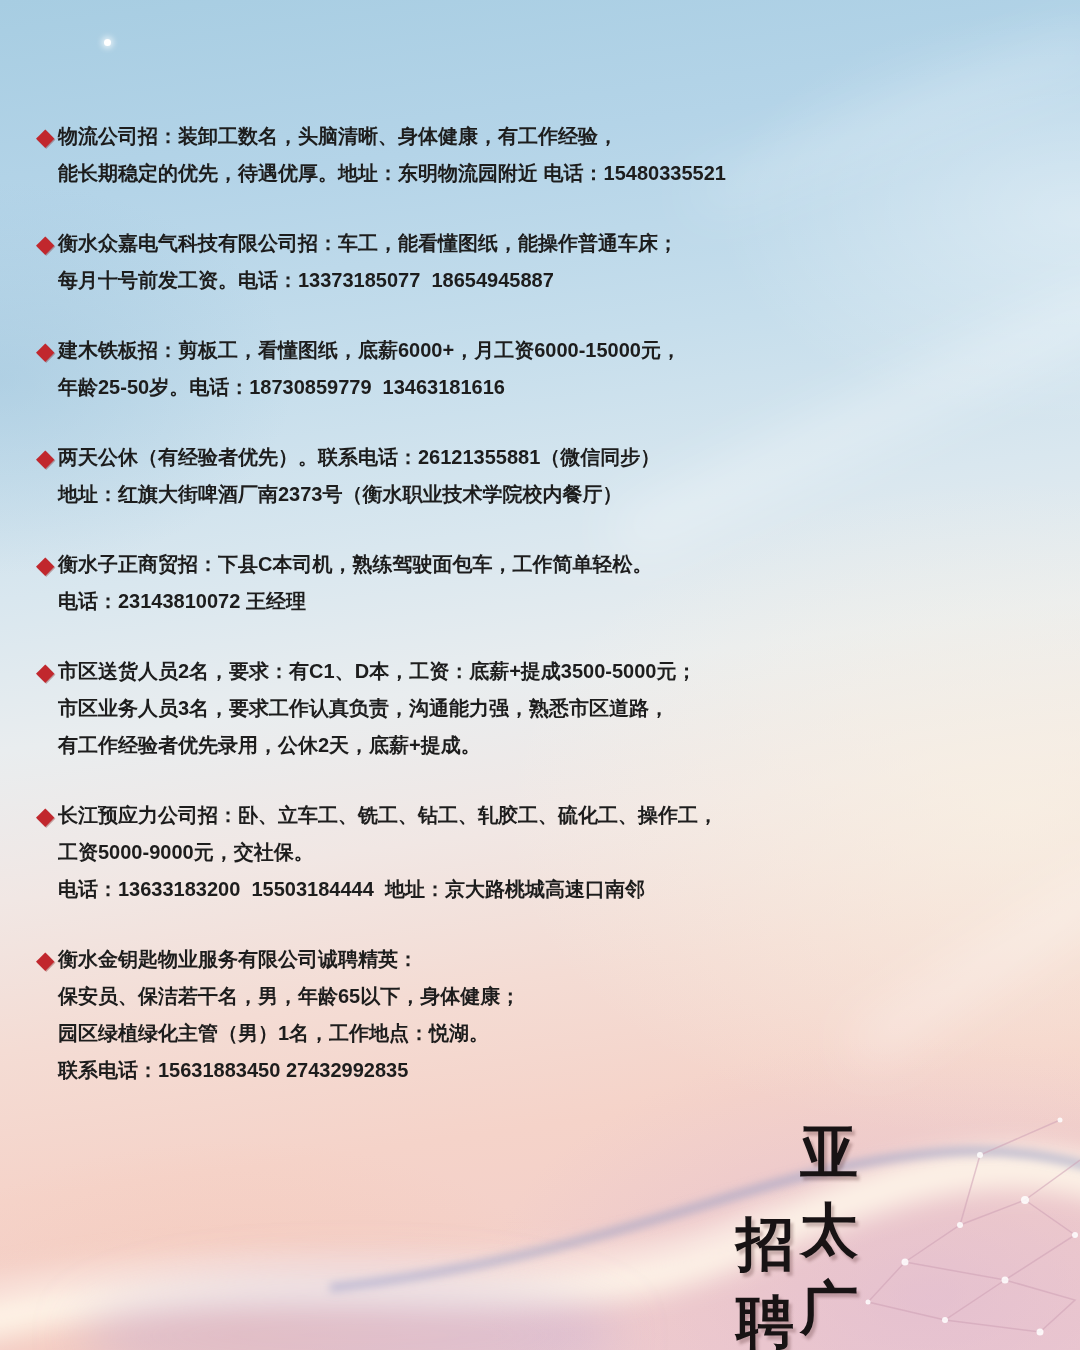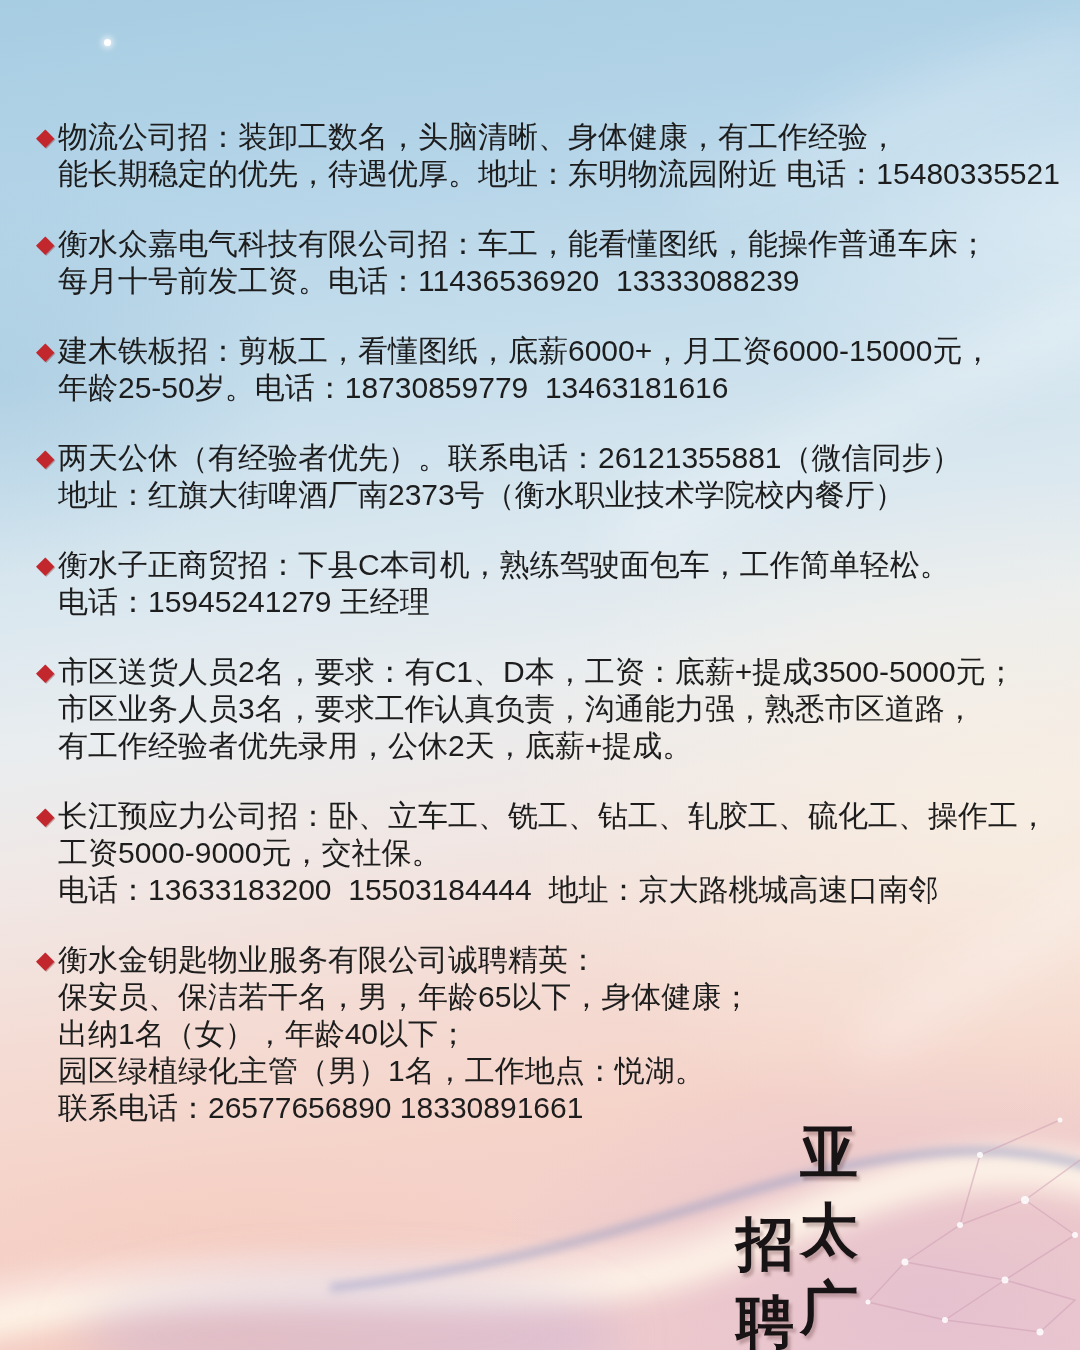--- a/index.html
+++ b/index.html
@@ -53,23 +53,23 @@
     position: absolute;
     left: 0;
     top: 0;
     width: 22px;
     font-size: 24px;
     line-height: 37px;
     color: #c1272d;
     text-shadow: 1px 1px 0 rgba(120,20,20,0.35);
   }
   .line {
-    font-size: 30px;
+    font-size: 20px;
     line-height: 37px;
-    font-weight: 400;
+    font-weight: 700;
     white-space: pre;
     letter-spacing: 0px;
   }
   .brand {
     position: absolute;
     color: #181314;
     font-weight: 900;
     text-shadow: 3px 4px 3px rgba(90,50,50,0.30);
   }
   .brand-line1 {
@@ -153,62 +153,61 @@
 
   <div class="listing">
     <span class="bullet">◆</span>
     <div class="line">物流公司招：装卸工数名，头脑清晰、身体健康，有工作经验，</div>
     <div class="line">能长期稳定的优先，待遇优厚。地址：东明物流园附近 电话：15480335521</div>
   </div>
 
   <div class="listing">
     <span class="bullet">◆</span>
     <div class="line">衡水众嘉电气科技有限公司招：车工，能看懂图纸，能操作普通车床；</div>
-    <div class="line">每月十号前发工资。电话：11436536920  13333088239</div>
+    <div class="line">每月十号前发工资。电话：13373185077  18654945887</div>
   </div>
 
   <div class="listing">
     <span class="bullet">◆</span>
     <div class="line">建木铁板招：剪板工，看懂图纸，底薪6000+，月工资6000-15000元，</div>
     <div class="line">年龄25-50岁。电话：18730859779  13463181616</div>
   </div>
 
   <div class="listing">
     <span class="bullet">◆</span>
     <div class="line">两天公休（有经验者优先）。联系电话：26121355881（微信同步）</div>
     <div class="line">地址：红旗大街啤酒厂南2373号（衡水职业技术学院校内餐厅）</div>
   </div>
 
   <div class="listing">
     <span class="bullet">◆</span>
     <div class="line">衡水子正商贸招：下县C本司机，熟练驾驶面包车，工作简单轻松。</div>
-    <div class="line">电话：15945241279 王经理</div>
+    <div class="line">电话：23143810072 王经理</div>
   </div>
 
   <div class="listing">
     <span class="bullet">◆</span>
     <div class="line">市区送货人员2名，要求：有C1、D本，工资：底薪+提成3500-5000元；</div>
     <div class="line">市区业务人员3名，要求工作认真负责，沟通能力强，熟悉市区道路，</div>
     <div class="line">有工作经验者优先录用，公休2天，底薪+提成。</div>
   </div>
 
   <div class="listing">
     <span class="bullet">◆</span>
     <div class="line">长江预应力公司招：卧、立车工、铣工、钻工、轧胶工、硫化工、操作工，</div>
     <div class="line">工资5000-9000元，交社保。</div>
     <div class="line">电话：13633183200  15503184444  地址：京大路桃城高速口南邻</div>
   </div>
 
   <div class="listing">
     <span class="bullet">◆</span>
     <div class="line">衡水金钥匙物业服务有限公司诚聘精英：</div>
     <div class="line">保安员、保洁若干名，男，年龄65以下，身体健康；</div>
-    <div class="line">出纳1名（女），年龄40以下；</div>
     <div class="line">园区绿植绿化主管（男）1名，工作地点：悦湖。</div>
-    <div class="line">联系电话：26577656890 18330891661</div>
+    <div class="line">联系电话：15631883450 27432992835</div>
   </div>
 
 </div>
 
 <div class="brand">
   <div class="brand-line1">亚太广告</div>
   <div class="brand-line2">招聘信息</div>
 </div>
 
 </body></html>

